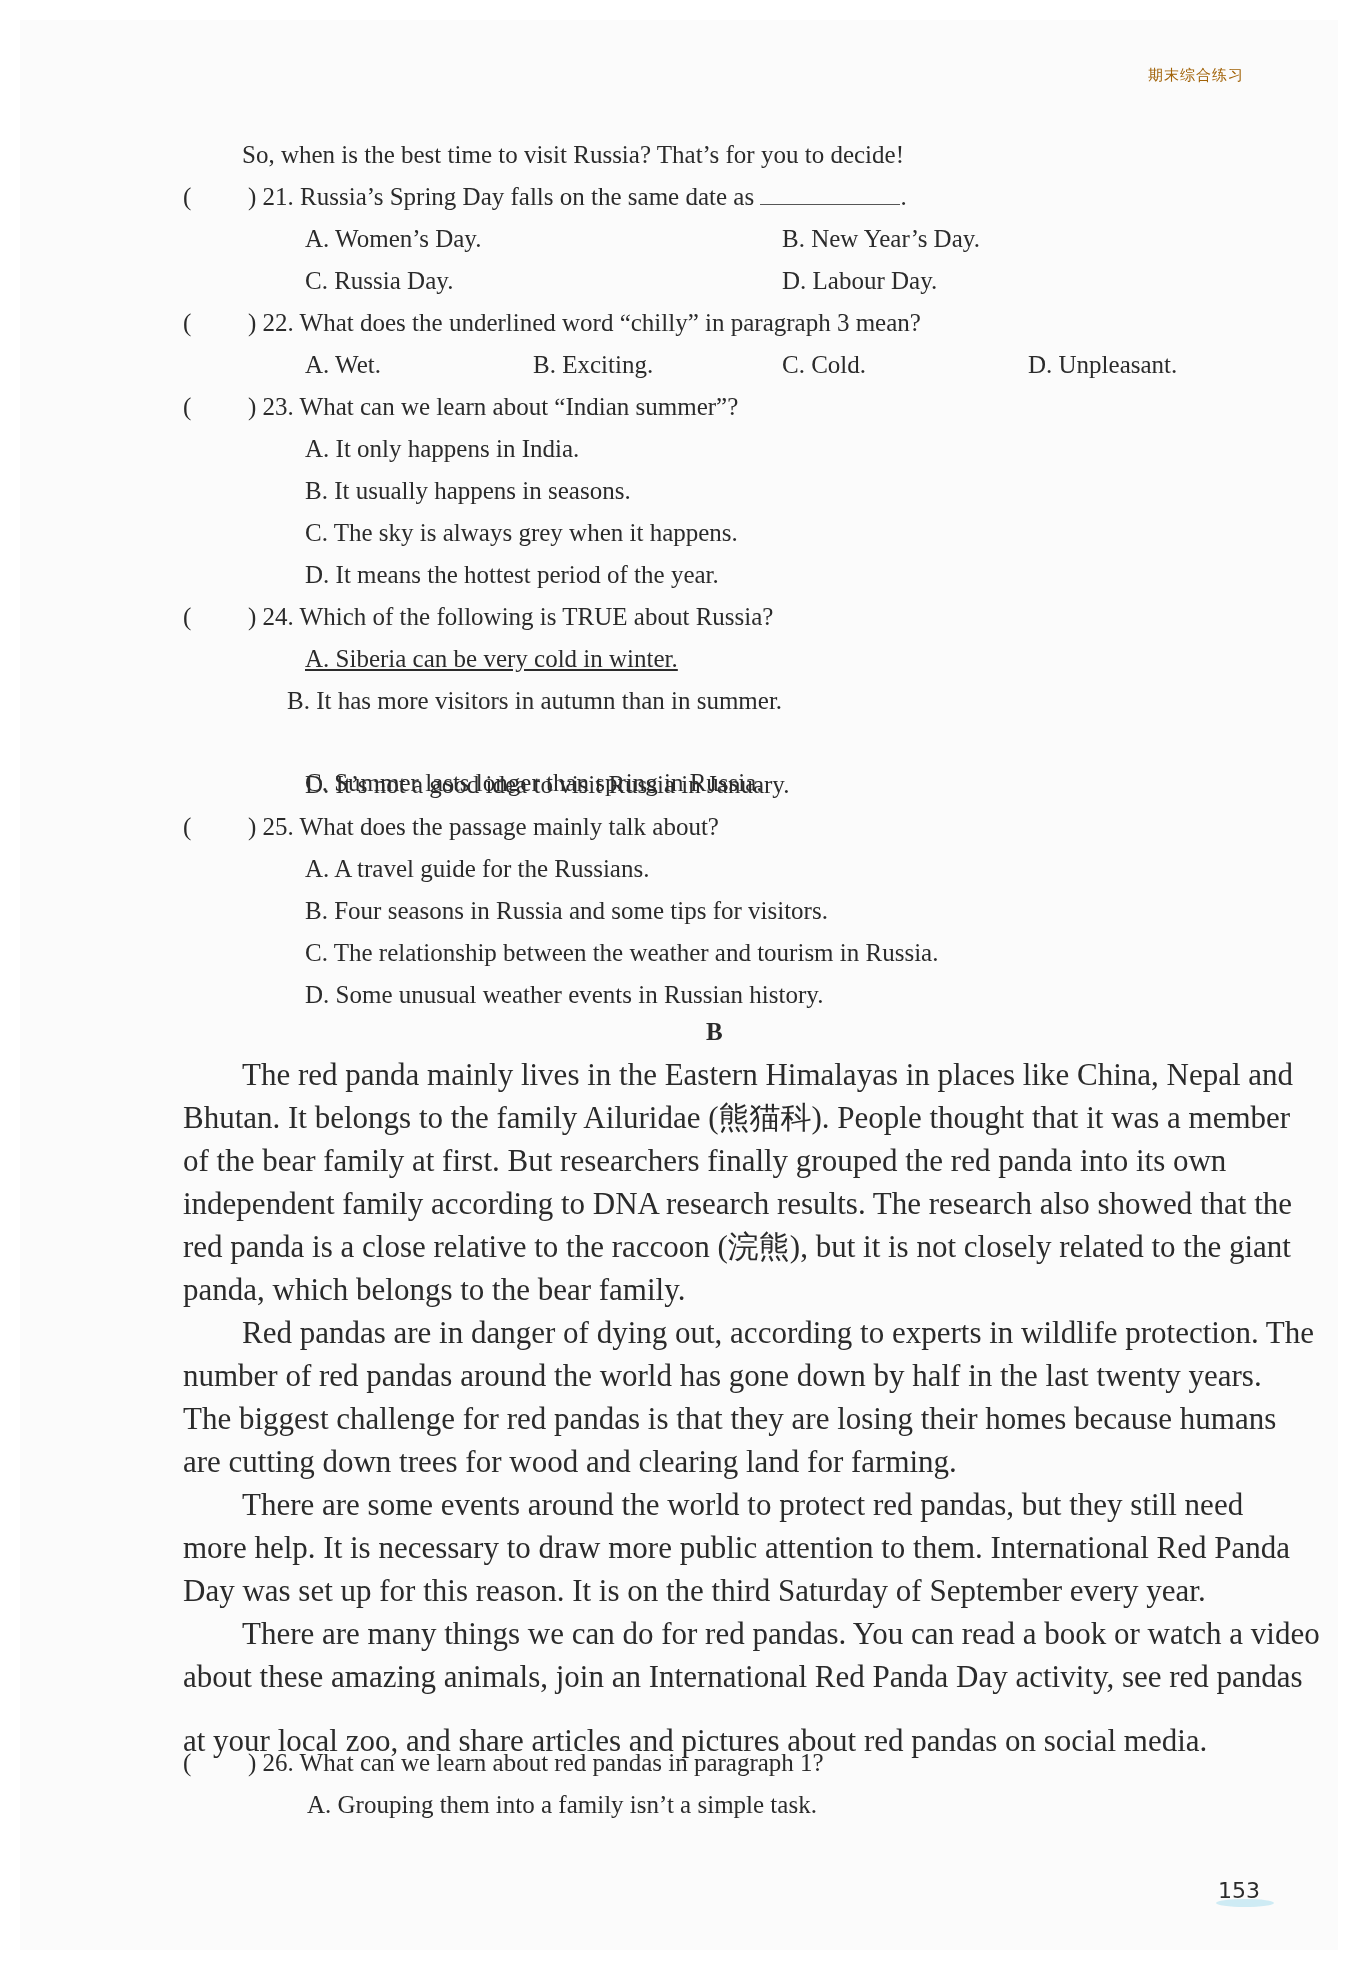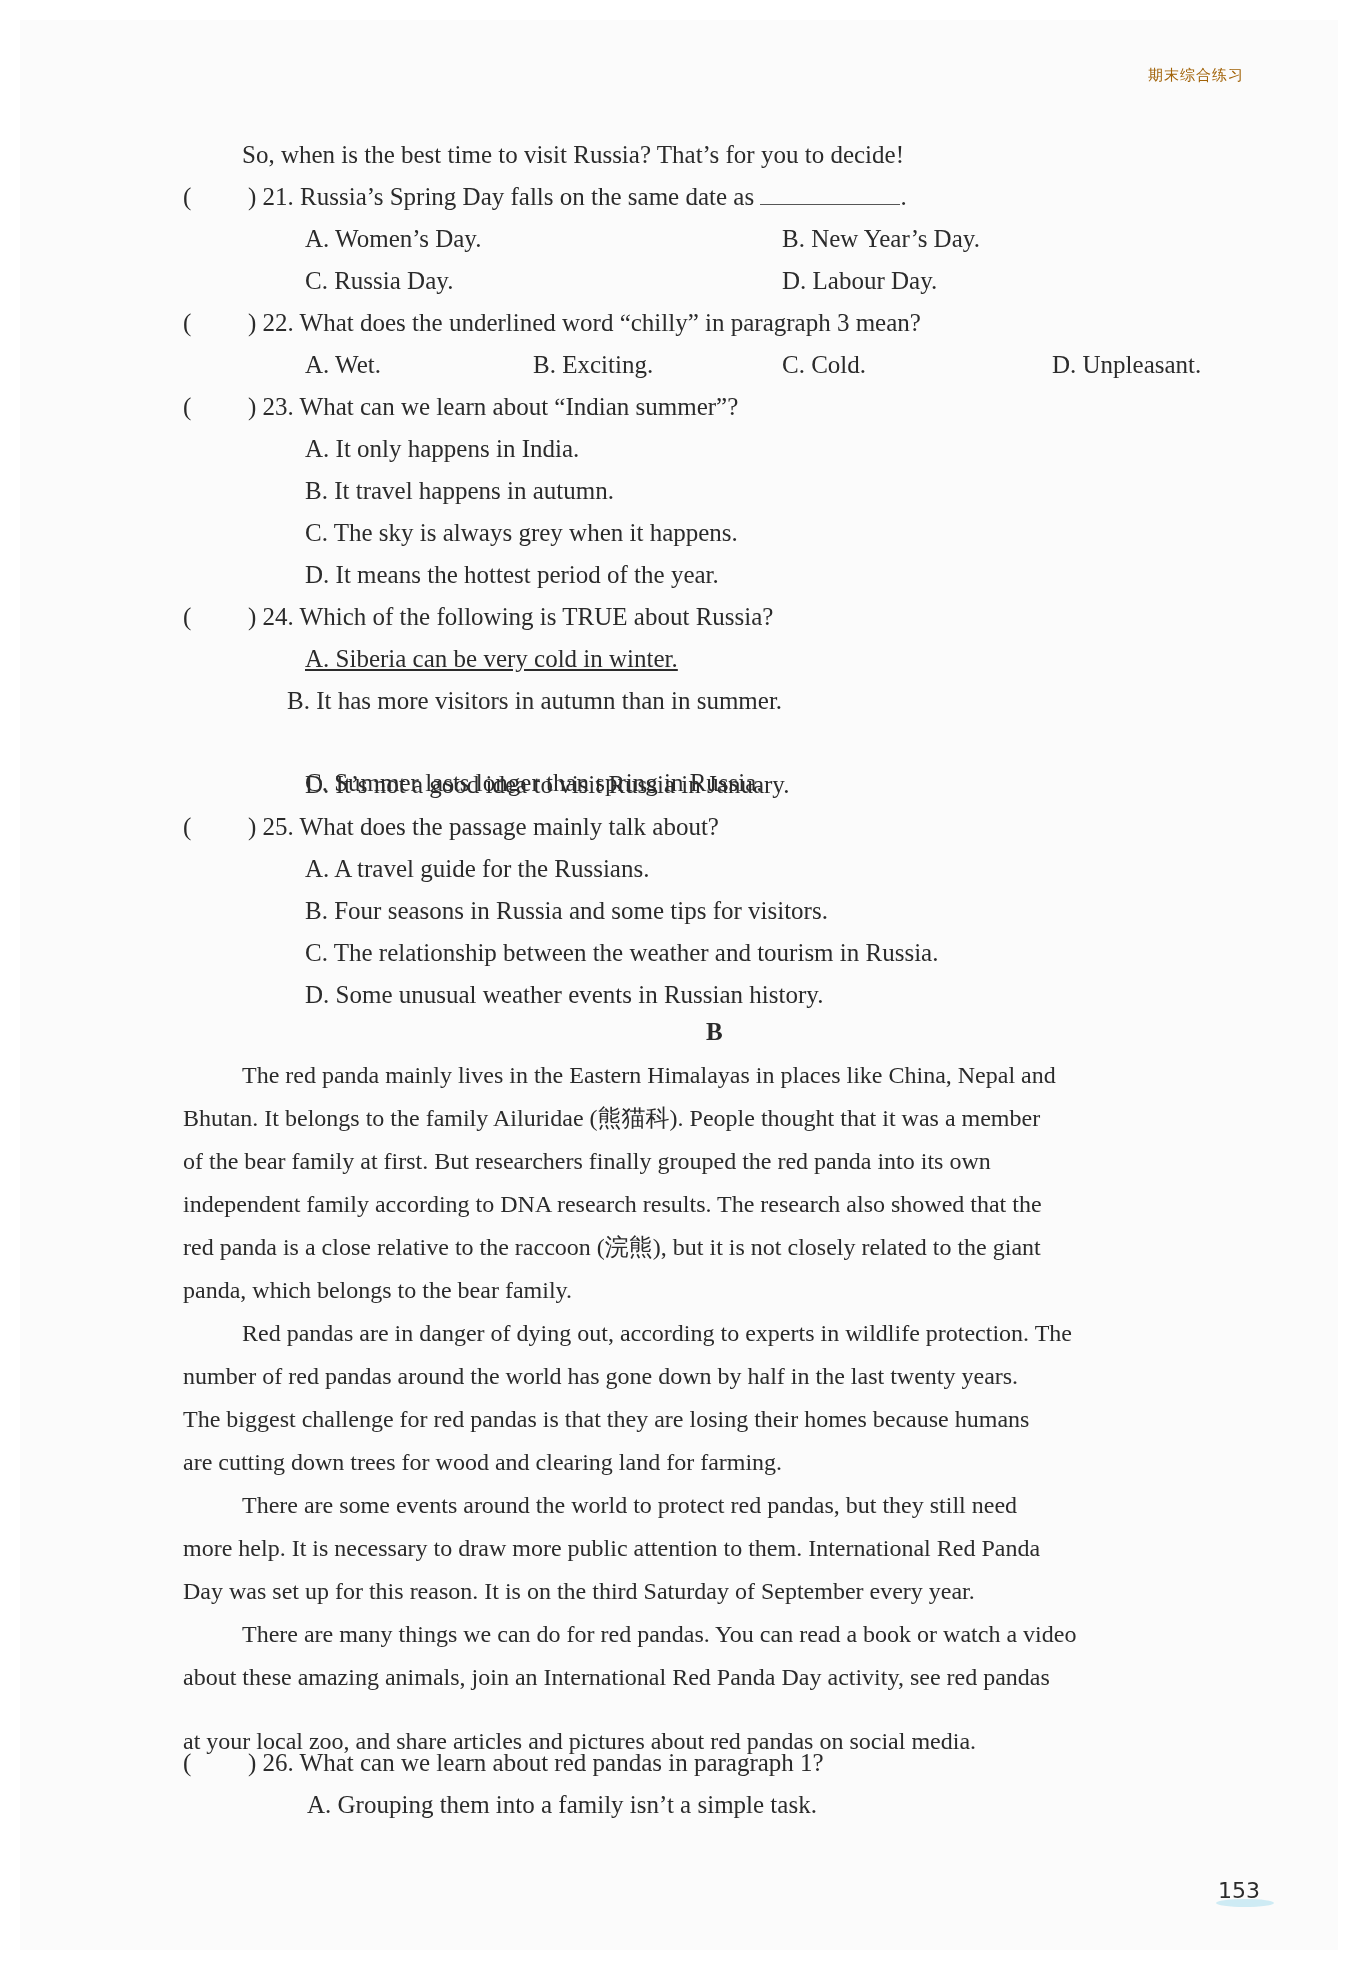--- a/index.html
+++ b/index.html
@@ -28,21 +28,21 @@
     content: ""; position: absolute; left: -2px; right: -14px; bottom: -4px; height: 8px;
     background: rgba(150, 215, 235, 0.45); border-radius: 50%;
   }
   .line {
     position: absolute; font-size: 25px; line-height: 30px; white-space: nowrap;
   }
   .blank { display: inline-block; width: 140px; border-bottom: 1px solid #555; height: 22px; vertical-align: baseline; }
   .section-heading {
     position: absolute; left: 706px; top: 1018px; font-size: 25px; font-weight: bold;
   }
-  .para-line { position: absolute; left: 183px; font-size: 24px; line-height: 30px; white-space: nowrap; }
+  .para-line { position: absolute; left: 183px; font-size: 31px; line-height: 30px; white-space: nowrap; }
   .indent { left: 242px; }
 </style>
 </head>
 <body>
 
 <div class="page"></div>
 
 <div class="header-tag">期末综合练习</div>
 
 <div class="line" style="left:242px; top:140px;">So, when is the best time to visit Russia? That’s for you to decide!</div>
@@ -55,28 +55,28 @@
   <span class="line" style="left:305px; top:266px;">C. Russia Day.</span>
   <span class="line" style="left:782px; top:266px;">D. Labour Day.</span>
 </div>
 
 <div>
   <span class="line" style="left:183px; top:308px;">(</span>
   <span class="line" style="left:248px; top:308px;">) 22. What does the underlined word “chilly” in paragraph 3 mean?</span>
   <span class="line" style="left:305px; top:350px;">A. Wet.</span>
   <span class="line" style="left:533px; top:350px;">B. Exciting.</span>
   <span class="line" style="left:782px; top:350px;">C. Cold.</span>
-  <span class="line" style="left:1052px; top:350px;">D. Unpleasant.</span>
+  <span class="line" style="left:1028px; top:350px;">D. Unpleasant.</span>
 </div>
 
 <div>
   <span class="line" style="left:183px; top:392px;">(</span>
   <span class="line" style="left:248px; top:392px;">) 23. What can we learn about “Indian summer”?</span>
   <span class="line" style="left:305px; top:434px;">A. It only happens in India.</span>
-  <span class="line" style="left:305px; top:476px;">B. It travel happens in autumn.</span>
+  <span class="line" style="left:305px; top:476px;">B. It usually happens in seasons.</span>
   <span class="line" style="left:305px; top:518px;">C. The sky is always grey when it happens.</span>
   <span class="line" style="left:305px; top:560px;">D. It means the hottest period of the year.</span>
 </div>
 
 <div>
   <span class="line" style="left:183px; top:602px;">(</span>
   <span class="line" style="left:248px; top:602px;">) 24. Which of the following is TRUE about Russia?</span>
   <span class="line" style="left:305px; top:644px;text-decoration:underline;">A. Siberia can be very cold in winter.</span>
   <span class="line" style="left:287px; top:686px;text-align:right;">B. It has more visitors in autumn than in summer.</span>
   <span class="line" style="left:305px; top:768px;">C. Summer lasts longer than spring in Russia.</span>

